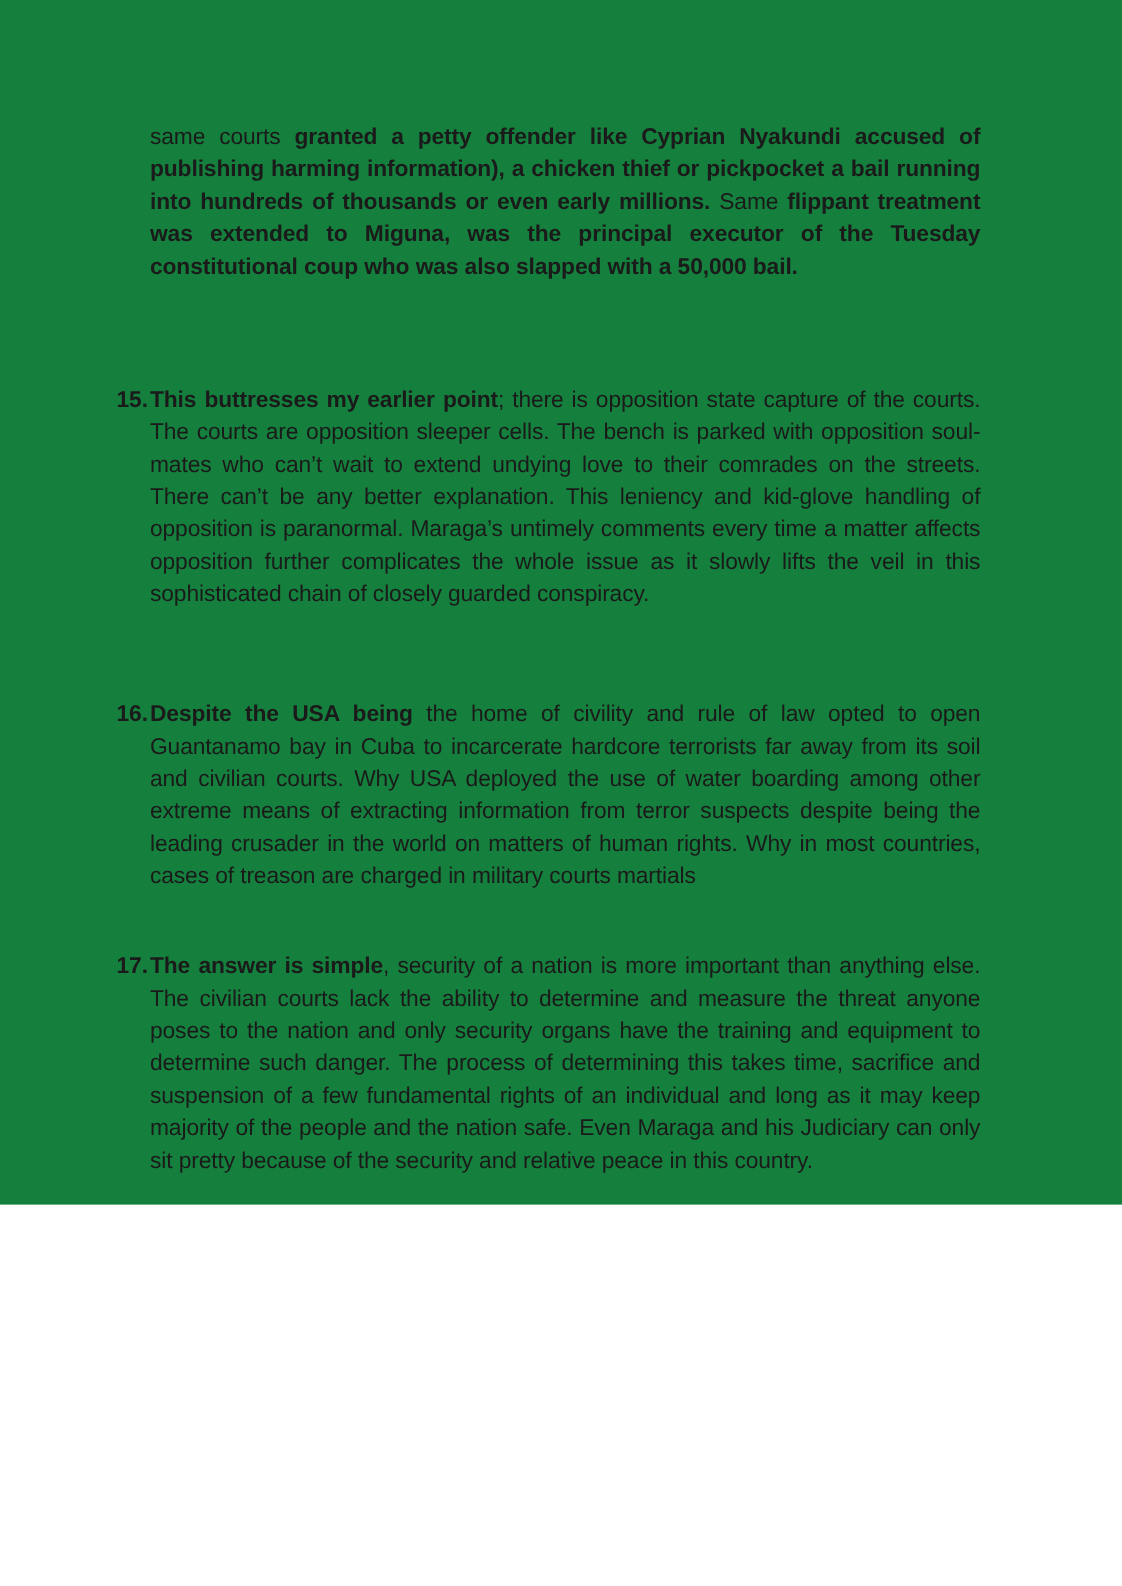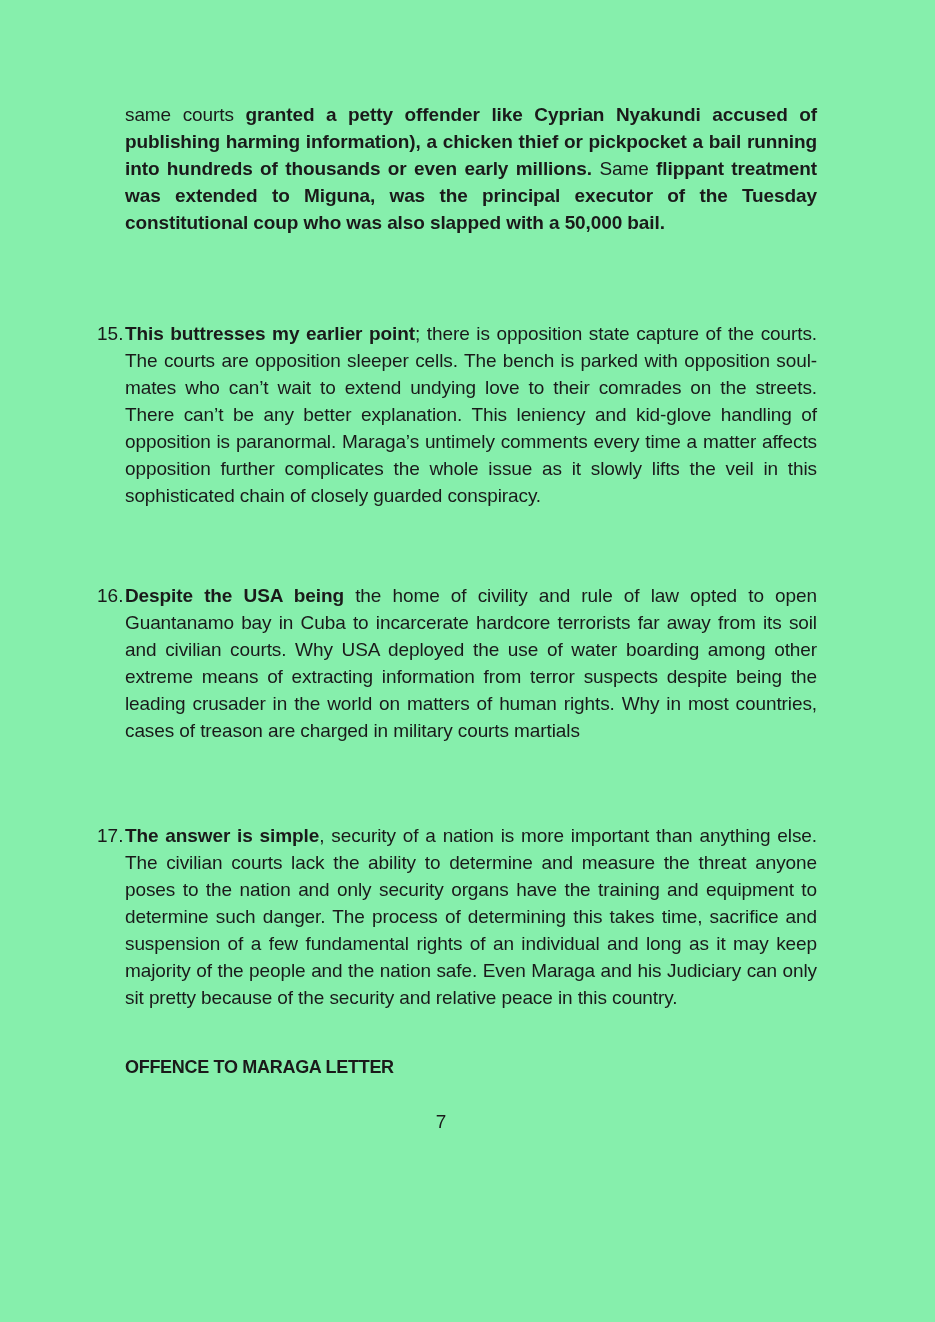--- a/index.html
+++ b/index.html
@@ -3,43 +3,43 @@
 <meta charset="utf-8">
 <style>
   html, body {
     margin: 0;
     padding: 0;
     background: #ffffff;
   }
   .page {
     position: relative;
     width: 935px;
-    height: 1322px;
-    background: #86efac;
+    height: 1004px;
+    background: #15803d;
     font-family: "Liberation Sans", "DejaVu Sans", sans-serif;
     color: #1a1a1a;
     overflow: hidden;
   }
   .block {
     position: absolute;
     left: 125px;
     width: 692px;
     font-size: 19px;
     line-height: 27px;
     letter-spacing: -0.1px;
     text-align: justify;
   }
   .b {
     font-weight: bold;
   }
   .numbered .num {
     position: absolute;
     left: -28px;
     top: 0;
-    font-weight: normal;
+    font-weight: bold;
     letter-spacing: 0;
   }
   .heading {
     font-weight: bold;
     font-size: 18px;
     letter-spacing: -0.3px;
     text-align: left;
   }
   .pagenum {
     width: 632px;
@@ -57,21 +57,21 @@
   </div>
 
   <div class="block numbered" style="top:320px">
     <span class="num">15.</span><span class="b">This buttresses my earlier point</span><span>; there is opposition state capture of the courts. The courts are opposition sleeper cells. The bench is parked with opposition soul-mates who can’t wait to extend undying love to their comrades on the streets.  There can’t be any better explanation. This leniency and kid-glove handling of opposition is paranormal. Maraga’s untimely comments every time a matter affects opposition further complicates the whole issue as it slowly lifts the veil in this sophisticated chain of closely guarded conspiracy.</span>
   </div>
 
   <div class="block numbered" style="top:582px">
     <span class="num">16.</span><span class="b">Despite the USA being</span><span> the home of civility and rule of law opted to open Guantanamo bay in Cuba to incarcerate hardcore terrorists far away from its soil and civilian courts. Why USA deployed the use of water boarding among other extreme means of extracting information from terror suspects despite being the leading crusader in the world on matters of human rights. Why in most countries, cases of treason are charged in military courts martials</span>
   </div>
 
-  <div class="block numbered" style="top:822px">
+  <div class="block numbered" style="top:792px">
     <span class="num">17.</span><span class="b">The answer is simple</span><span>, security of a nation is more important than anything else. The civilian courts lack the ability to determine and measure the threat anyone poses to the nation and only security organs have the training and equipment to determine such danger.  The process of determining this takes time, sacrifice and suspension of a few fundamental rights of an individual and long as it may keep majority of the people and the nation safe.  Even Maraga and his Judiciary can only sit pretty because of the security and relative peace in this country.</span>
   </div>
 
   <div class="block heading" style="top:1054px">OFFENCE TO MARAGA LETTER</div>
 
   <div class="block pagenum" style="top:1108px">7</div>
 
 </div>
 
 </body></html>

